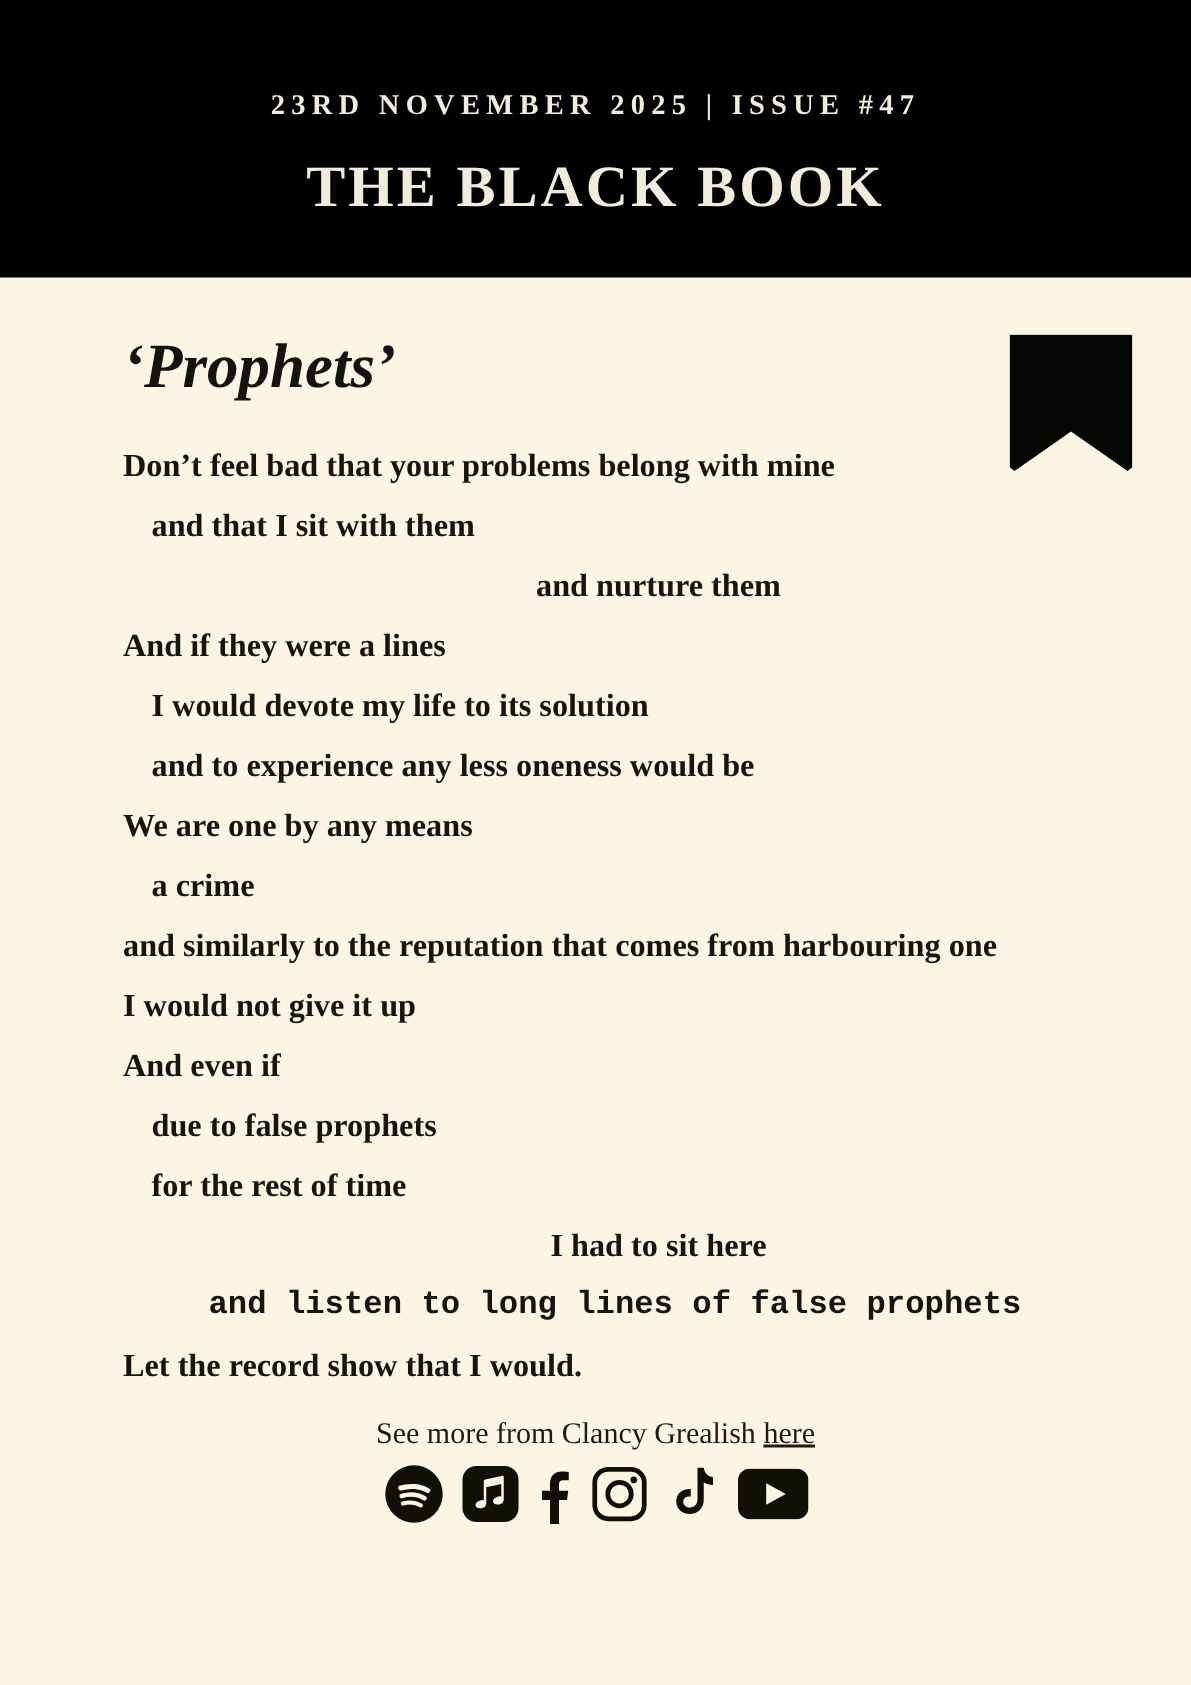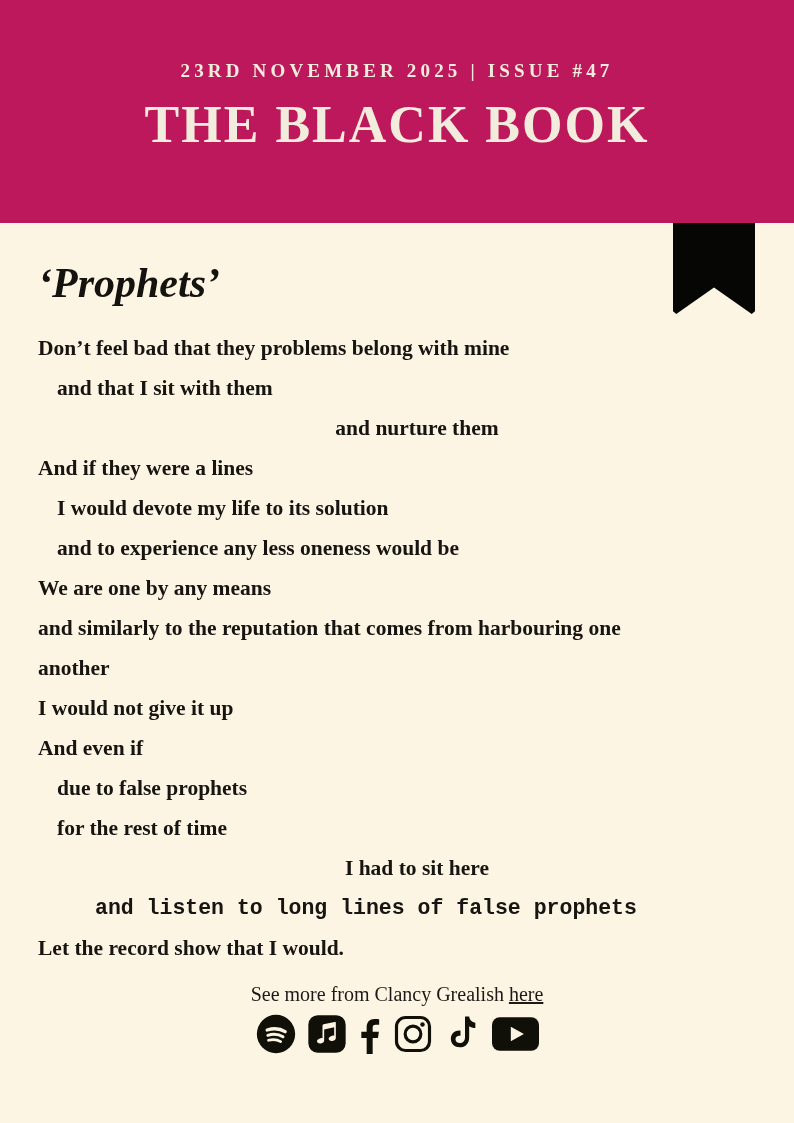--- a/index.html
+++ b/index.html
@@ -5,50 +5,50 @@
   * { margin: 0; padding: 0; box-sizing: border-box; }
   html, body { width: 794px; }
   body {
     width: 794px; height: 1123px;
     background: #fdf5e4;
     font-family: "Liberation Serif", "DejaVu Serif", serif;
     position: relative;
     overflow: hidden;
   }
   .header {
-    background: #be185d;
-    height: 223px;
+    background: #000000;
+    height: 185px;
     text-align: center;
     padding-top: 59px;
     color: #f2ecdc;
   }
   .date-line {
     font-size: 19px;
     font-weight: bold;
     letter-spacing: 0.22em;
     line-height: 24px;
   }
   .masthead-title {
-    font-size: 52px;
+    font-size: 39px;
     font-weight: bold;
     letter-spacing: 2px;
     line-height: 60px;
     margin-top: 12px;
   }
   .bookmark {
     position: absolute;
     top: 223px;
     right: 39px;
     width: 82px;
     height: 91px;
     background: #060605;
     clip-path: polygon(0 0, 100% 0, 100% 97%, 96% 100%, 50% 71%, 4% 100%, 0 97%);
   }
   .main {
-    padding-left: 38px;
+    padding-left: 82px;
     padding-right: 36px;
   }
   .poem-title {
     margin-top: 34px;
     font-size: 42px;
     font-weight: bold;
     font-style: italic;
     line-height: 52px;
     color: #14130f;
   }
@@ -99,29 +99,29 @@
 <header class="header">
   <div class="date-line">23RD NOVEMBER 2025 | ISSUE #47</div>
   <div class="masthead-title">THE BLACK BOOK</div>
 </header>
 
 <div class="bookmark"></div>
 
 <main class="main">
   <h1 class="poem-title">‘Prophets’</h1>
   <div class="poem">
-      <div class="poem-line indent-0">Don’t feel bad that they problems belong with mine</div>
+      <div class="poem-line indent-0">Don’t feel bad that your problems belong with mine</div>
       <div class="poem-line indent-1">and that I sit with them</div>
       <div class="poem-line indent-2">and nurture them</div>
       <div class="poem-line indent-0">And if they were a lines</div>
       <div class="poem-line indent-1">I would devote my life to its solution</div>
       <div class="poem-line indent-1">and to experience any less oneness would be</div>
       <div class="poem-line indent-0">We are one by any means</div>
+      <div class="poem-line indent-1">a crime</div>
       <div class="poem-line indent-0">and similarly to the reputation that comes from harbouring one</div>
-      <div class="poem-line indent-0">another</div>
       <div class="poem-line indent-0">I would not give it up</div>
       <div class="poem-line indent-0">And even if</div>
       <div class="poem-line indent-1">due to false prophets</div>
       <div class="poem-line indent-1">for the rest of time</div>
       <div class="poem-line indent-2">I had to sit here</div>
       <div class="poem-line indent-3">and listen to long lines of false prophets</div>
       <div class="poem-line indent-0">Let the record show that I would.</div>
     </div>
 </main>
 

